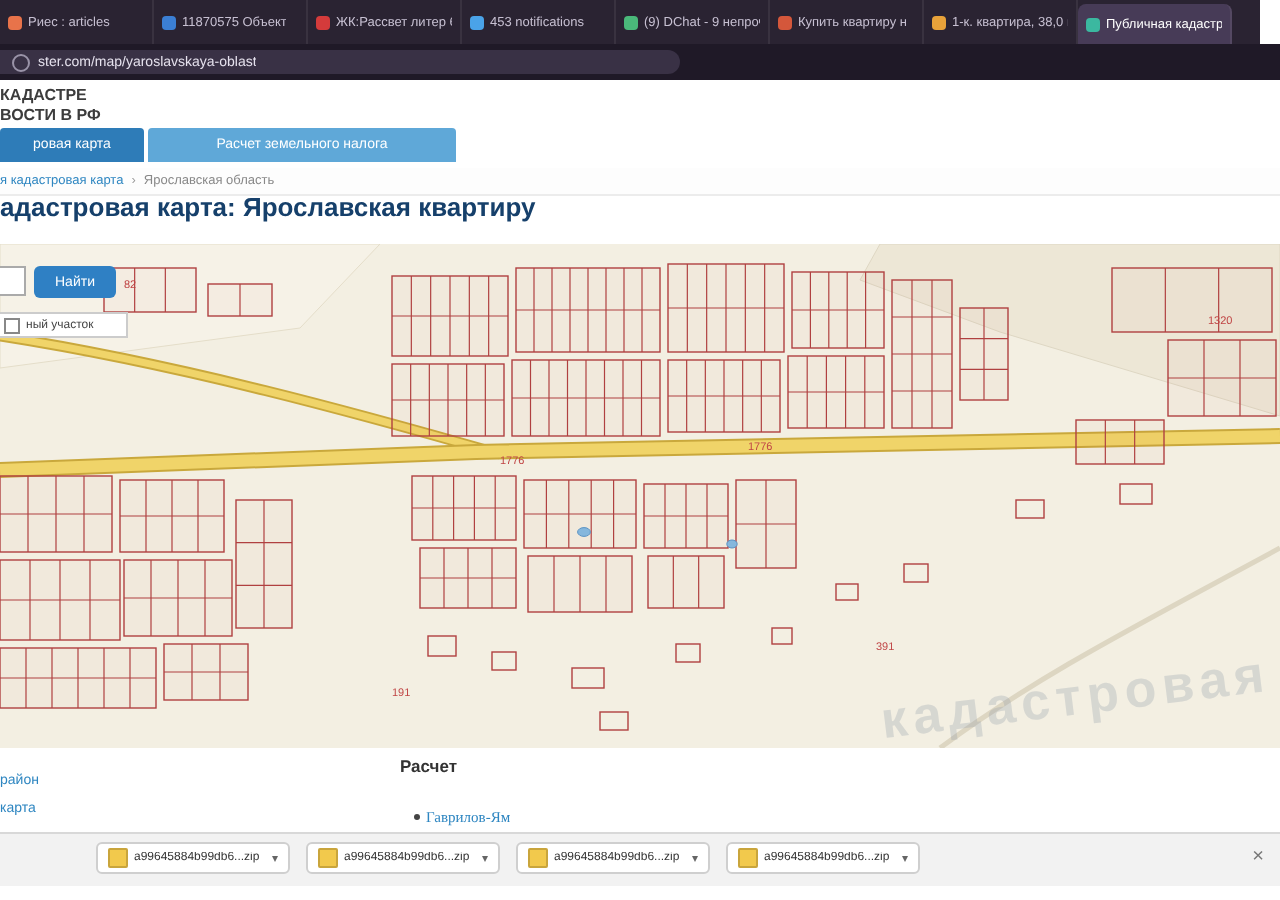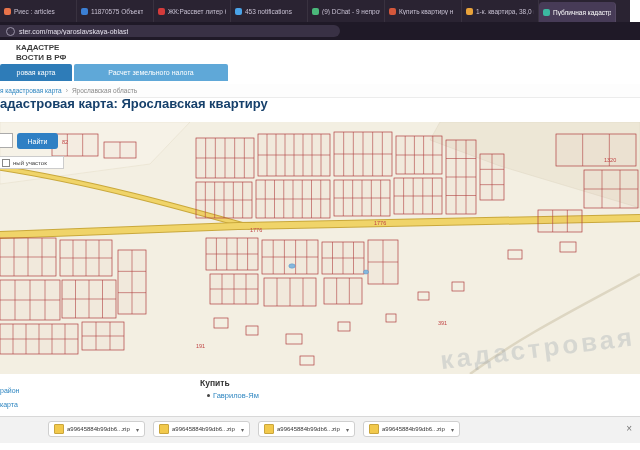--- a/index.html
+++ b/index.html
@@ -17,21 +17,21 @@
   .tab.active .tablabel{color:#fff;}
   .corner{position:absolute;top:0;right:0;width:10px;height:22px;background:#fff;}
   .urlbar{position:absolute;top:22px;left:0;width:640px;height:18px;background:#1f1927;}
   .urlfield{position:absolute;left:0;top:25px;width:340px;height:12px;background:#393145;
             border-radius:0 6px 6px 0;display:flex;align-items:center;padding:0 6px;gap:4px;
             box-sizing:border-box;}
   .urlicon{width:7px;height:7px;border:1px solid #9a93a8;border-radius:50%;flex:0 0 auto;}
   .urltext{font-size:7px;color:#e6e2ee;white-space:nowrap;overflow:hidden;}
 
   
-  .logo{position:absolute;left:16px;top:43px;color:#3c3c3c;font-weight:bold;font-size:8px;line-height:10px;}
+  .logo{position:absolute;left:0;top:43px;color:#3c3c3c;font-weight:bold;font-size:8px;line-height:10px;}
   .navtab{position:absolute;height:17px;top:64px;color:#fff;font-size:7px;display:flex;
           align-items:center;justify-content:center;border-radius:2px 2px 0 0;cursor:pointer;}
   .navtab.t1{left:0;width:72px;background:#2e7cb8;}
   .navtab.t2{left:74px;width:154px;background:#5fa8d8;}
   .breadcrumb{position:absolute;left:0;top:84px;width:640px;height:13px;display:flex;
               align-items:center;gap:4px;font-size:6.5px;border-bottom:1px solid #ececec;background:#fdfdfd;}
   .bc-link{color:#2e86c1;}
   .bc-sep{color:#999;}
   .bc-cur{color:#888;}
   .title{position:absolute;left:0;top:96px;margin:0;font-size:13px;font-weight:bold;color:#16406b;white-space:nowrap;}
@@ -45,22 +45,22 @@
               border:1px solid #aaa;border-left:none;box-sizing:border-box;}
   .findbtn{position:absolute;top:133px;left:17px;width:41px;height:16px;background:#2f80c4;
            color:#fff;border:none;border-radius:3px;font-size:7px;font-family:inherit;padding:0;}
   .filterbox{position:absolute;top:156px;left:0;width:64px;height:13px;background:#fff;
              border:1px solid #ccc;border-left:none;display:flex;align-items:center;gap:3px;
              font-size:6px;color:#444;padding-left:2px;box-sizing:border-box;}
   .cb{width:6px;height:6px;border:1px solid #888;background:#fff;flex:0 0 auto;}
 
   
   .cities-h{position:absolute;left:200px;top:378px;font-size:8.5px;font-weight:bold;color:#333;}
-  .city-item{position:absolute;left:207px;top:391px;font-size:7.5px;color:#2e86c1;
-             display:flex;align-items:center;gap:3px;}
+  .city-item{position:absolute;left:207px;top:404px;font-size:7.5px;color:#2e86c1;
+             display:flex;align-items:center;gap:3px;font-family:Liberation Serif, serif;}
   .bullet{width:3px;height:3px;background:#444;border-radius:50%;}
   .sidelink{position:absolute;left:0;font-size:7px;color:#2e86c1;}
   .l1{top:387px;} .l2{top:401px;}
 
   
   .dlbar{position:absolute;top:416px;left:0;width:640px;height:26px;background:#f2f2f2;
          border-top:1px solid #d8d8d8;}
   #chips{position:absolute;left:48px;top:4px;display:flex;gap:8px;}
   .chip{width:97px;height:16px;background:#fff;border:1px solid #cfcfcf;border-radius:3px;
         display:flex;align-items:center;gap:3px;padding:0 5px;box-sizing:border-box;}
@@ -318,21 +318,21 @@
     </svg>
   </div>
 
   <div class="searchfrag"></div>
   <button class="findbtn">Найти</button>
   <div class="filterbox">
     <span class="cb"></span>
     <span>ный участок</span>
   </div>
 
-  <div class="cities-h">Купить</div>
+  <div class="cities-h">Расчет</div>
   <div class="city-item">
     <span class="bullet"></span>
     <span>Гаврилов-Ям</span>
   </div>
   <div class="sidelink l1">район</div>
   <div class="sidelink l2">карта</div>
 
   <div class="dlbar">
     <div id="chips">
         <div class="chip">

